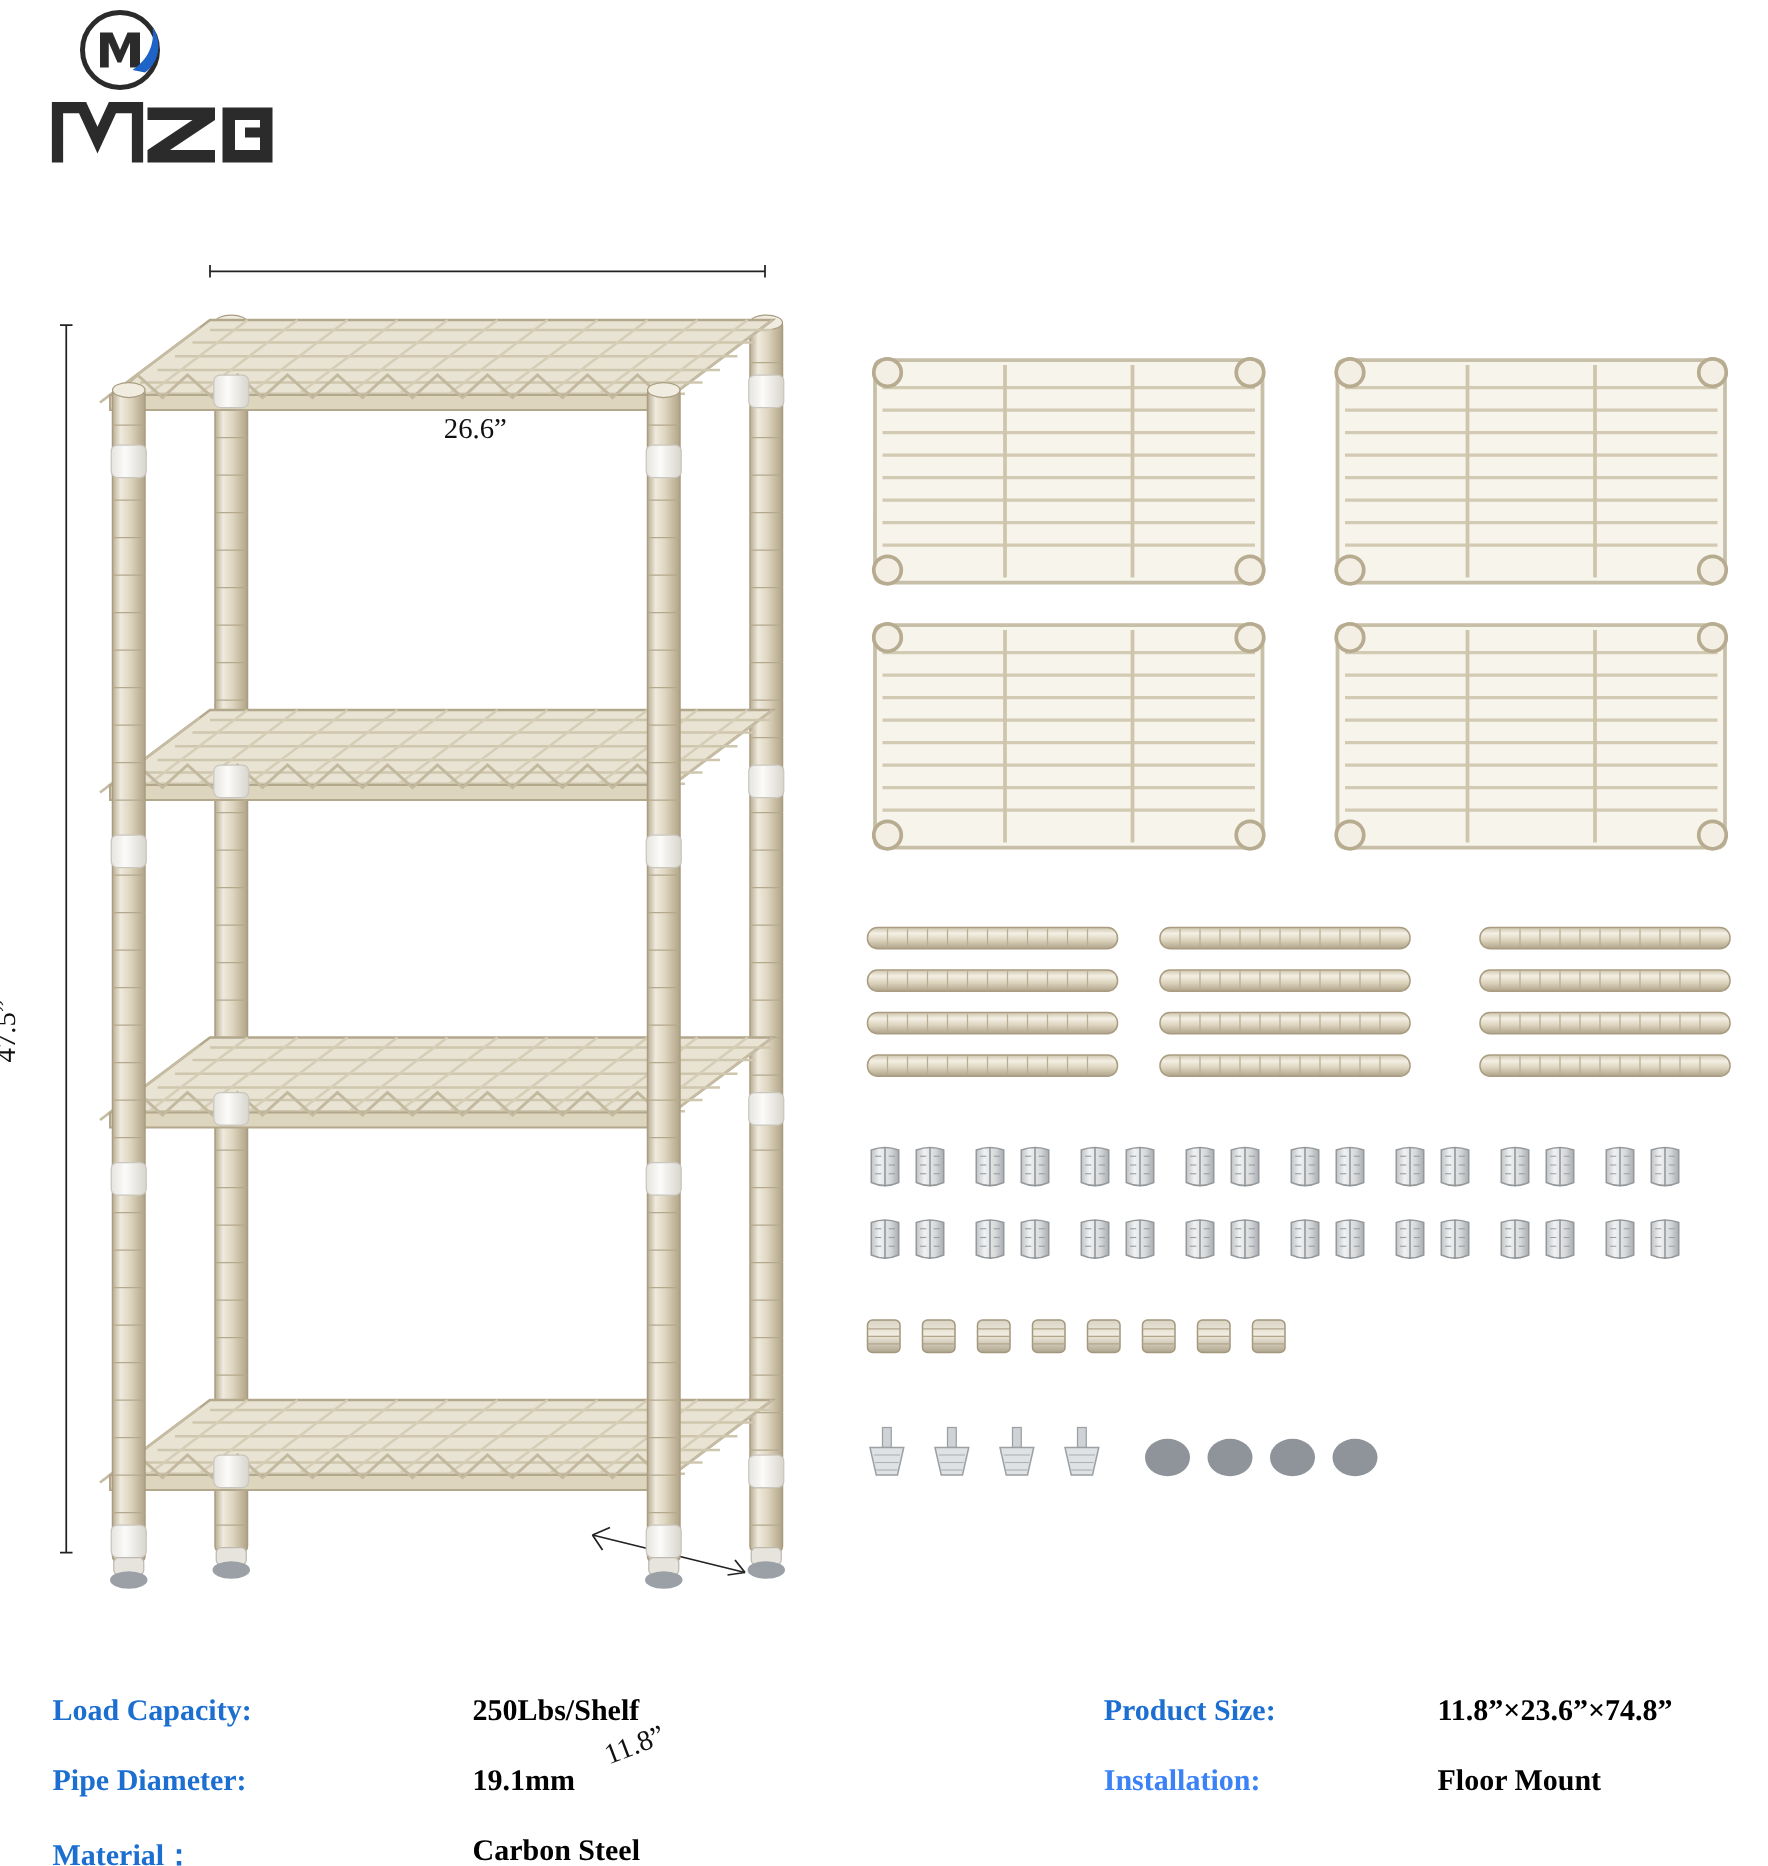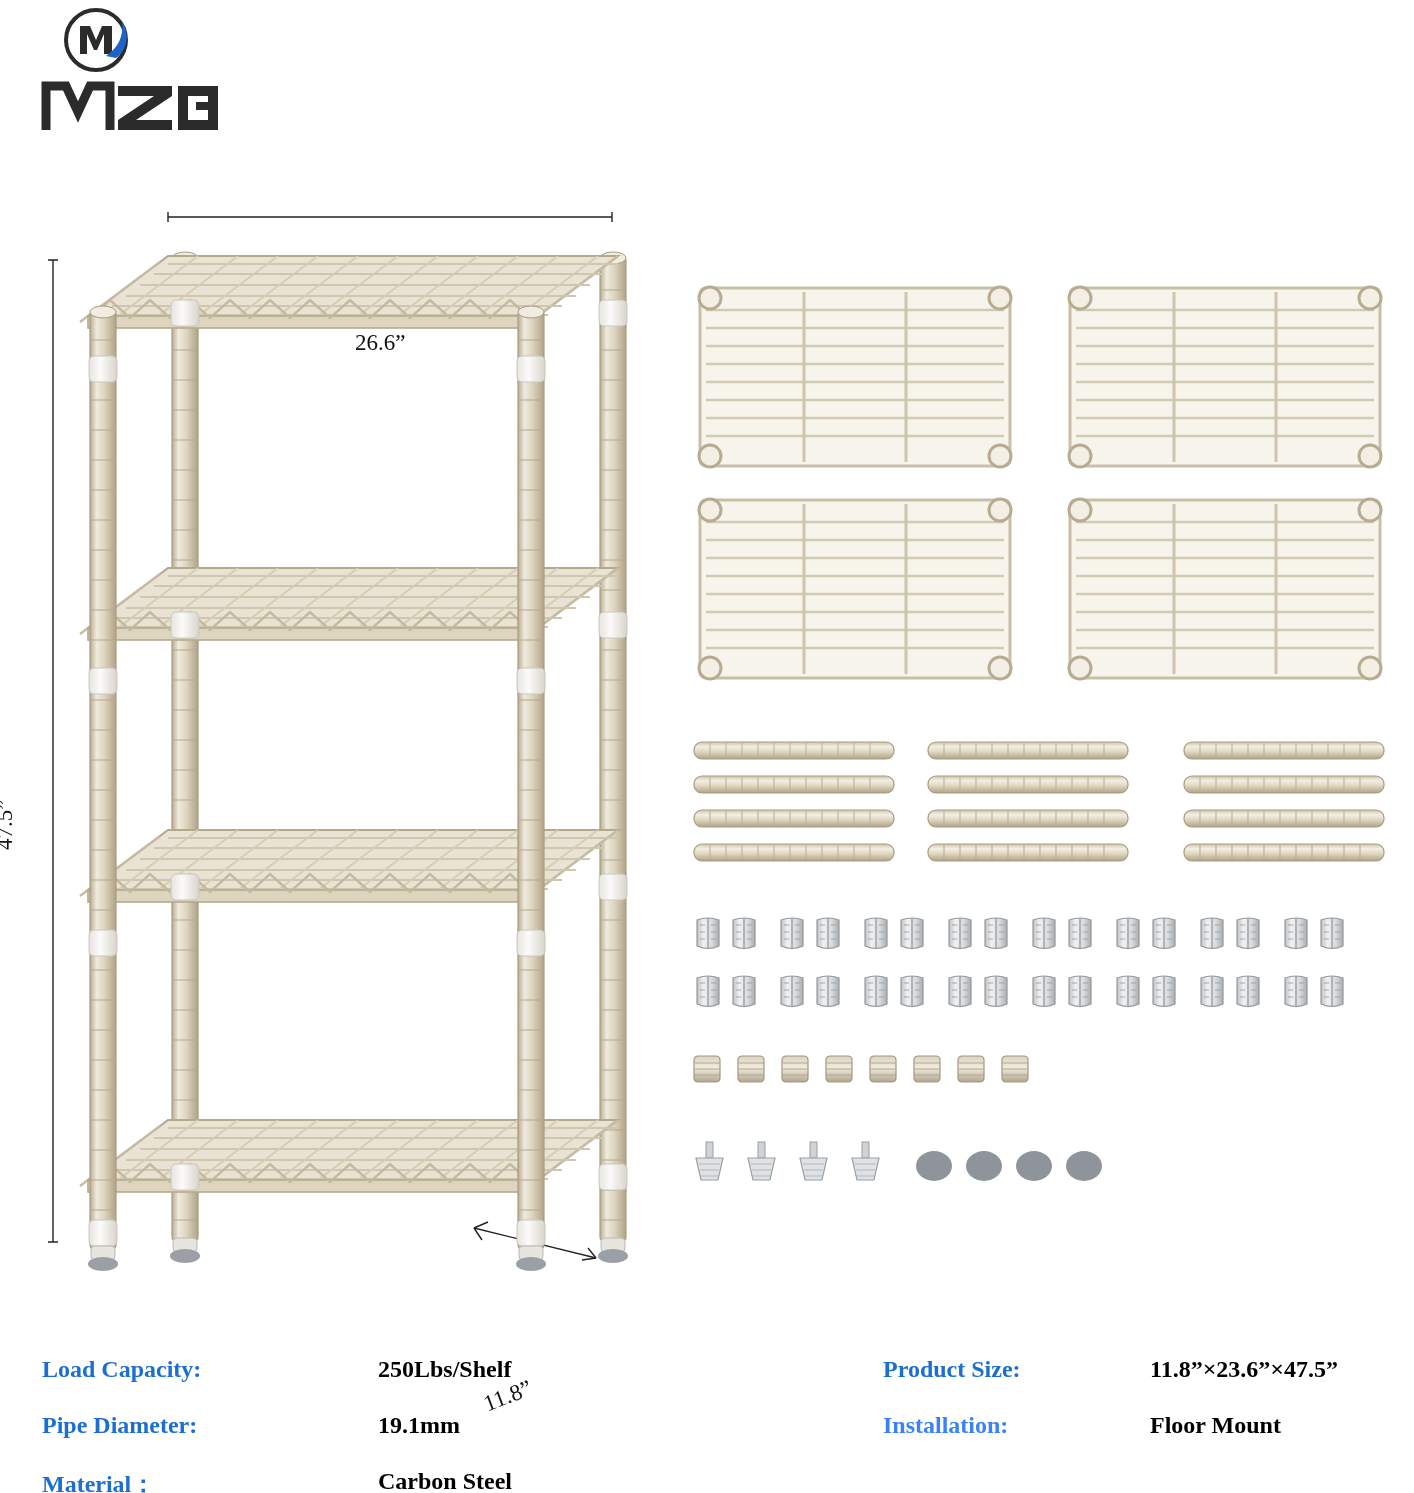--- a/index.html
+++ b/index.html
@@ -658,16 +658,16 @@
 <div class="spec-area">
 
   <div class="spec-row r1 col-l-label spec-label" style="color: rgb(28, 111, 208);">Load Capacity:</div>
   <div class="spec-row r1 col-l-value spec-value">250Lbs/Shelf</div>
   <div class="spec-row r2 col-l-label spec-label" style="color: rgb(28, 111, 208); text-align: right;">Pipe Diameter:</div>
   <div class="spec-row r2 col-l-value spec-value">19.1mm</div>
   <div class="spec-row r3 col-l-label spec-label" style="color: rgb(28, 111, 208);">Material：</div>
   <div class="spec-row r3 col-l-value spec-value">Carbon Steel</div>
 
   <div class="spec-row r1 col-r-label spec-label" style="color: rgb(28, 111, 208);">Product Size:</div>
-  <div class="spec-row r1 col-r-value spec-value">11.8”×23.6”×47.5”</div>
+  <div class="spec-row r1 col-r-value spec-value">11.8”×23.6”×74.8”</div>
   <div class="spec-row r2 col-r-label spec-label" style="color: #3b82f6;">Installation:</div>
   <div class="spec-row r2 col-r-value spec-value">Floor Mount</div>
 </div>
 
 </body></html>

